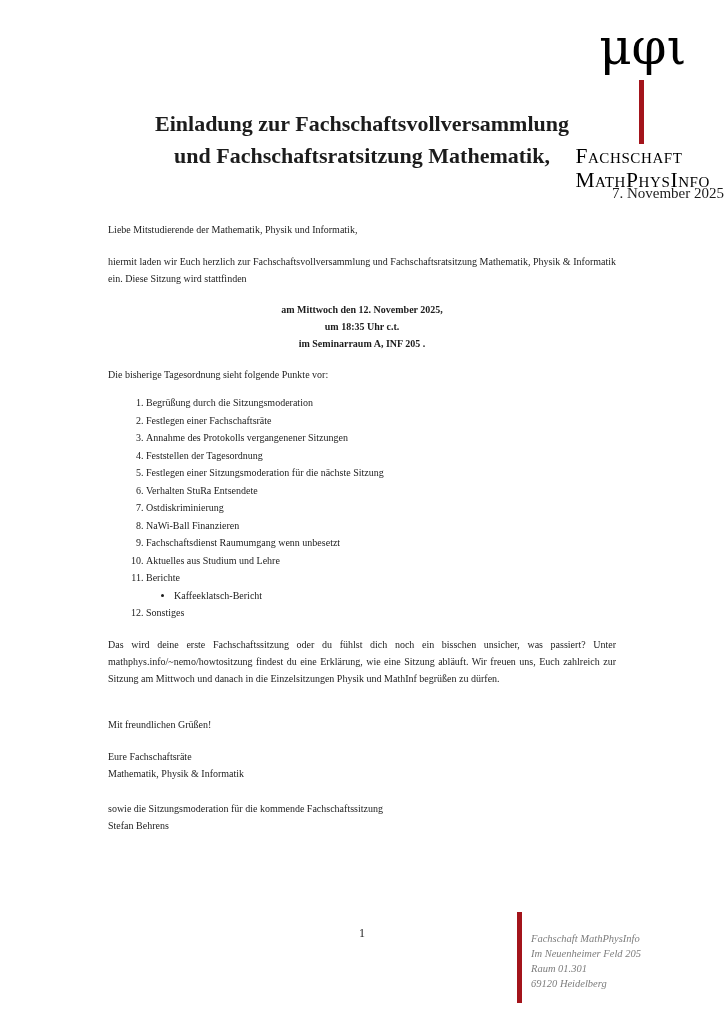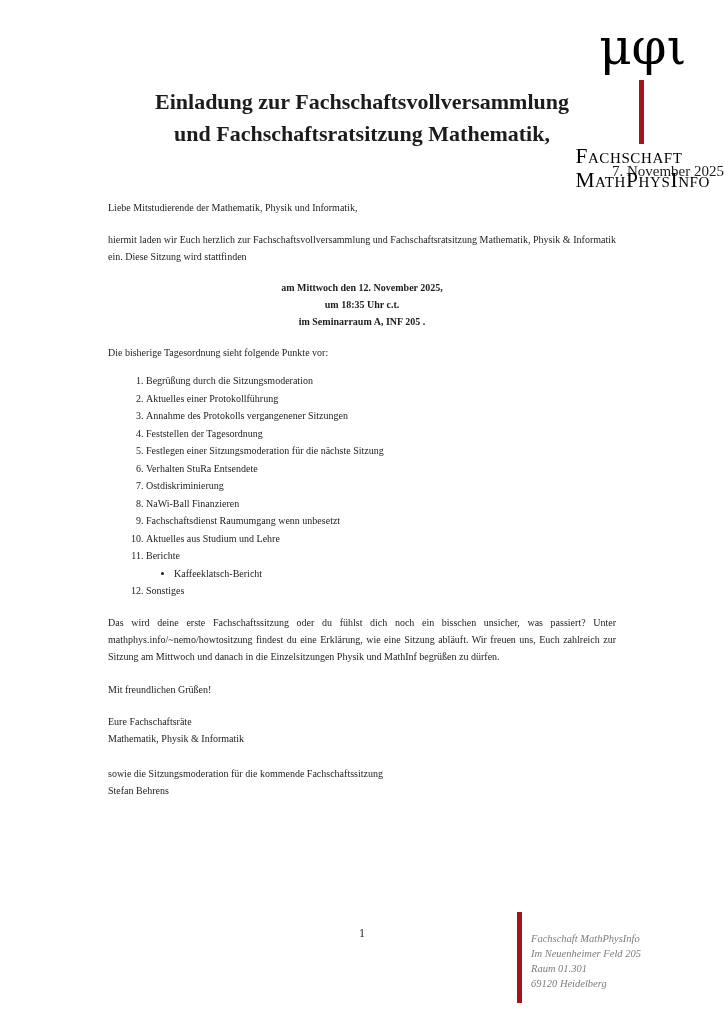--- a/index.html
+++ b/index.html
@@ -29,42 +29,42 @@
   }
   .logo-bar{width:5px;height:64px;background:var(--red);margin:0 11px 0 9px;}
   .logo-text{
     font-variant:small-caps;
     font-size:21.5px;line-height:24px;
     letter-spacing:0.6px;color:#000;
   }
 
   
   .title{
-    padding-top:86px;
+    padding-top:108px;
     text-align:center;
     font-weight:bold;
     font-size:22px;line-height:32px;
   }
   .date{text-align:right;font-size:15px;margin-top:13px;}
 
   
   .content{
     margin:0 108px;
     font-size:10px;line-height:17px;
     text-align:justify;
   }
   .greeting{margin-top:19px;}
   .intro{margin-top:15px;}
   .meeting{margin-top:14px;text-align:center;font-weight:bold;}
   .agenda-intro{margin-top:14px;}
   ol.agenda{margin:11px 0 0 0;padding-left:38px;}
   ol.agenda li{line-height:17.5px;}
   ul.agenda-sub{margin:0;padding-left:28px;list-style:disc;}
   .outro{margin-top:14px;}
-  .closing{margin-top:16px;font-family:Liberation Serif, serif;}
+  .closing{margin-top:29px;font-family:Liberation Serif, serif;}
   .signature{margin-top:15px;}
   .moderation{margin-top:18px;}
 
   
   .footer{position:absolute;left:0;top:905px;width:724px;height:105px;font-size:10.5px;}
   .page-num{position:absolute;left:0;top:21px;width:100%;text-align:center;font-size:12px;color:var(--ink);}
   .contact{
     position:absolute;right:219px;top:26px;
     text-align:right;font-style:italic;color:var(--gray);
     line-height:15px;white-space:nowrap;
@@ -104,21 +104,21 @@
     <div class="meeting">
       <div>am Mittwoch den 12. November 2025,</div>
       <div>um 18:35 Uhr c.t.</div>
       <div>im Seminarraum A, INF 205 .</div>
     </div>
 
     <div class="agenda-intro">Die bisherige Tagesordnung sieht folgende Punkte vor:</div>
 
     <ol class="agenda">
       <li><span>Begrüßung durch die Sitzungsmoderation</span></li>
-      <li><span>Aktuelles einer Protokollführung</span></li>
+      <li><span>Festlegen einer Fachschaftsräte</span></li>
       <li><span>Annahme des Protokolls vergangenener Sitzungen</span></li>
       <li><span>Feststellen der Tagesordnung</span></li>
       <li><span>Festlegen einer Sitzungsmoderation für die nächste Sitzung</span></li>
       <li><span>Verhalten StuRa Entsendete</span></li>
       <li><span>Ostdiskriminierung</span></li>
       <li><span>NaWi-Ball Finanzieren</span></li>
       <li><span>Fachschaftsdienst Raumumgang wenn unbesetzt</span></li>
       <li><span>Aktuelles aus Studium und Lehre</span></li>
       <li><span>Berichte</span>
         <ul class="agenda-sub">

